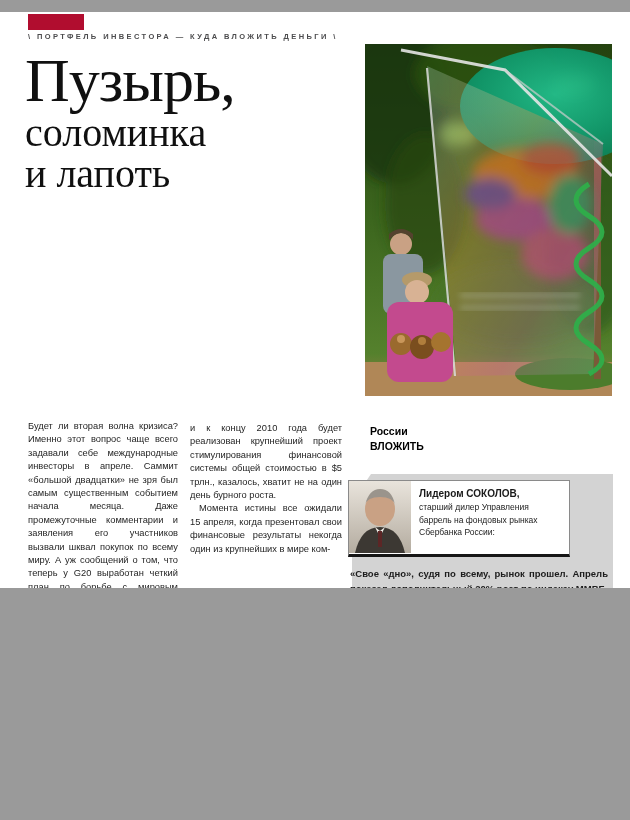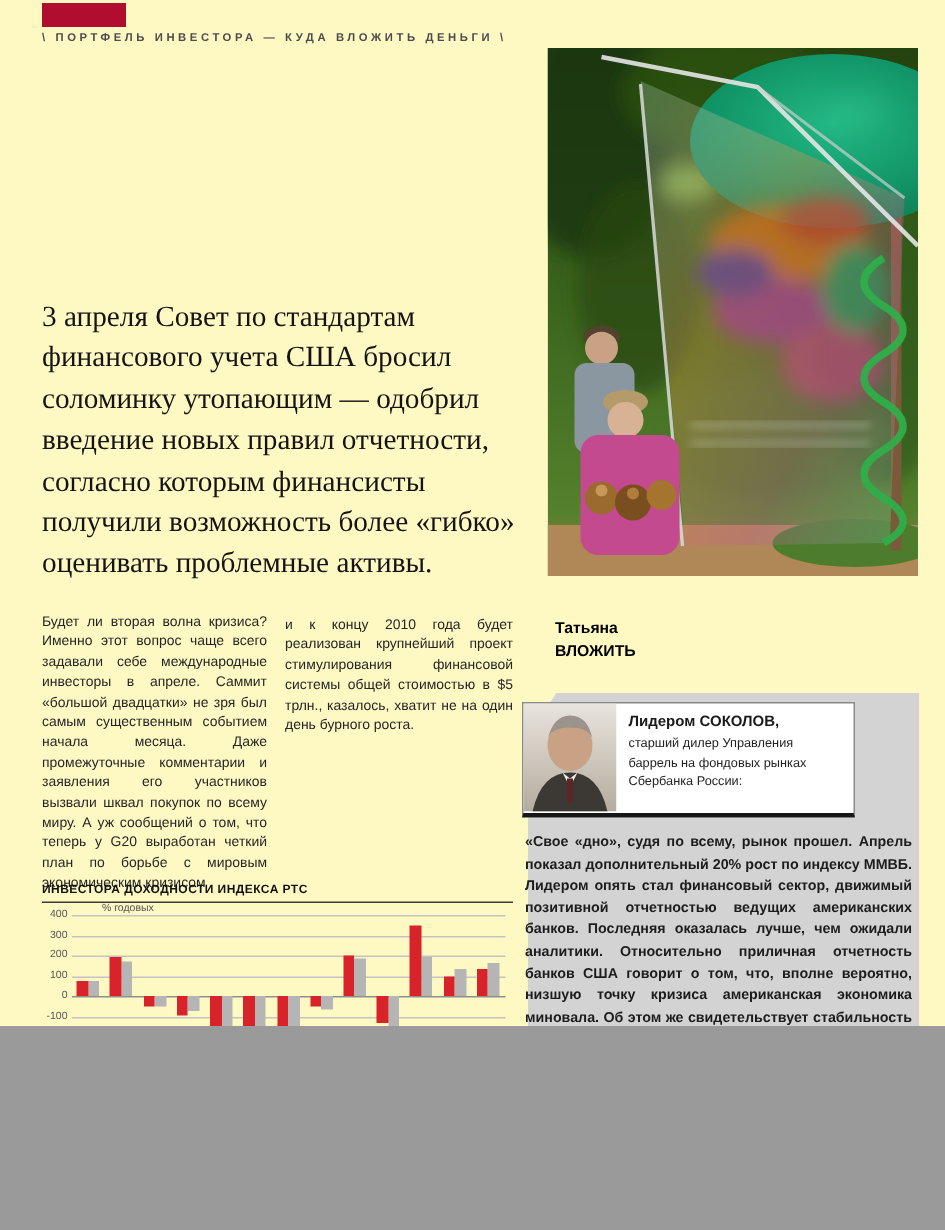--- a/index.html
+++ b/index.html
@@ -1,17 +1,17 @@
 <!DOCTYPE html>
 <html lang="ru"><head>
 <meta charset="utf-8">
 <style>
   *{margin:0;padding:0;box-sizing:border-box}
   html,body{background:#9a9a9a}
-  .page{position:relative;width:630px;height:684px;margin:0 auto;background:#fef9c3;overflow:hidden;
+  .page{position:relative;width:630px;height:576px;margin:12px auto;background:#ffffff;overflow:hidden;
         font-family:"Liberation Sans",sans-serif;color:#1a1a1a}
   .abs{position:absolute}
 
   
   .kicker-block{left:28px;top:2px;width:56px;height:16px;background:#b10d2f}
   .kicker{left:28px;top:20px;font-size:7.5px;font-weight:bold;letter-spacing:2.4px;color:#4c4c4e;white-space:nowrap}
 
   
   .title{left:25px;top:36px;font-family:"Liberation Serif",serif;color:#101010}
   .title .l1{font-size:62px;line-height:64px;letter-spacing:-1px}
@@ -67,22 +67,26 @@
   .footer-right{left:398px;top:789px;font-size:7.5px;letter-spacing:2.2px;color:#7e7e7e;font-weight:bold}
 </style>
 </head>
 <body>
 
 <div class="page">
 
   <div class="abs kicker-block"></div>
   <div class="abs kicker">\ ПОРТФЕЛЬ ИНВЕСТОРА — КУДА ВЛОЖИТЬ ДЕНЬГИ \</div>
 
-
-  <div class="abs lead">3 апреля Совет по стандартам финансового учета США бросил соломинку утопающим — одобрил введение новых правил отчетности, согласно которым финансисты получили возможность более «гибко» оценивать проблемные активы.</div>
+  <div class="abs title">
+    <div class="l1">Пузырь,</div>
+    <div class="l2">соломинка</div>
+    <div class="l3">и лапоть</div>
+  </div>
+
 
   <div class="abs photo">
     <svg width="247" height="352" viewBox="0 0 247 352" xmlns="http://www.w3.org/2000/svg">
       <defs>
         <linearGradient id="forest" x1="0" y1="0" x2="0" y2="1">
           <stop offset="0" stop-color="#24420f"></stop>
             <stop offset=".5" stop-color="#3c661e"></stop>
             <stop offset=".88" stop-color="#55812d"></stop>
             <stop offset="1" stop-color="#9d7b4a"></stop>
         </linearGradient>
@@ -149,29 +153,30 @@
         <circle cx="57" cy="297" r="4" fill="#b07e3c"></circle>
       </g>
       <g filter="url(#blur3)" opacity=".5">
         <rect x="95" y="250" width="120" height="3" fill="#d8e0d4"></rect>
         <rect x="95" y="262" width="120" height="3" fill="#cfd8cc"></rect>
       </g>
     </svg>
   </div>
 
   <div class="abs byline">
-    <div>Татьяна</div>
+    <div>России</div>
     <div>ВЛОЖИТЬ</div>
   </div>
 
   <div class="abs col col1">
     <p>Будет ли вторая волна кризиса? Именно этот вопрос чаще всего задавали себе международные инвесторы в апреле. Саммит «большой двадцатки» не зря был самым существенным событием начала месяца. Даже промежуточные комментарии и заявления его участников вызвали шквал покупок по всему миру. А уж сообщений о том, что теперь у G20 выработан четкий план по борьбе с мировым экономическим кризисом</p>
   </div>
   <div class="abs col col2">
     <p>и к концу 2010 года будет реализован крупнейший проект стимулирования финансовой системы общей стоимостью в $5 трлн., казалось, хватит не на один день бурного роста.</p>
+    <p class="indent">Момента истины все ожидали 15 апреля, когда презентовал свои финансовые результаты некогда один из крупнейших в мире ком-</p>
   </div>
 
   <div class="abs chart">
     <div class="chart-title">ИНВЕСТОРА ДОХОДНОСТИ ИНДЕКСА РТС</div>
     <div class="chart-ylabel">% годовых</div>
     <div id="chart-plot" style="position:absolute;left:0;top:0;width:314px;height:196px">
         <div class="gridline" style="left: 20px; top: 22px; width: 289px;"></div>
         <div class="ytick" style="left: 0px; top: 18px;">400</div>
         <div class="gridline" style="left: 20px; top: 35.55px; width: 289px;"></div>
         <div class="ytick" style="left: 0px; top: 31.55px;">300</div>

